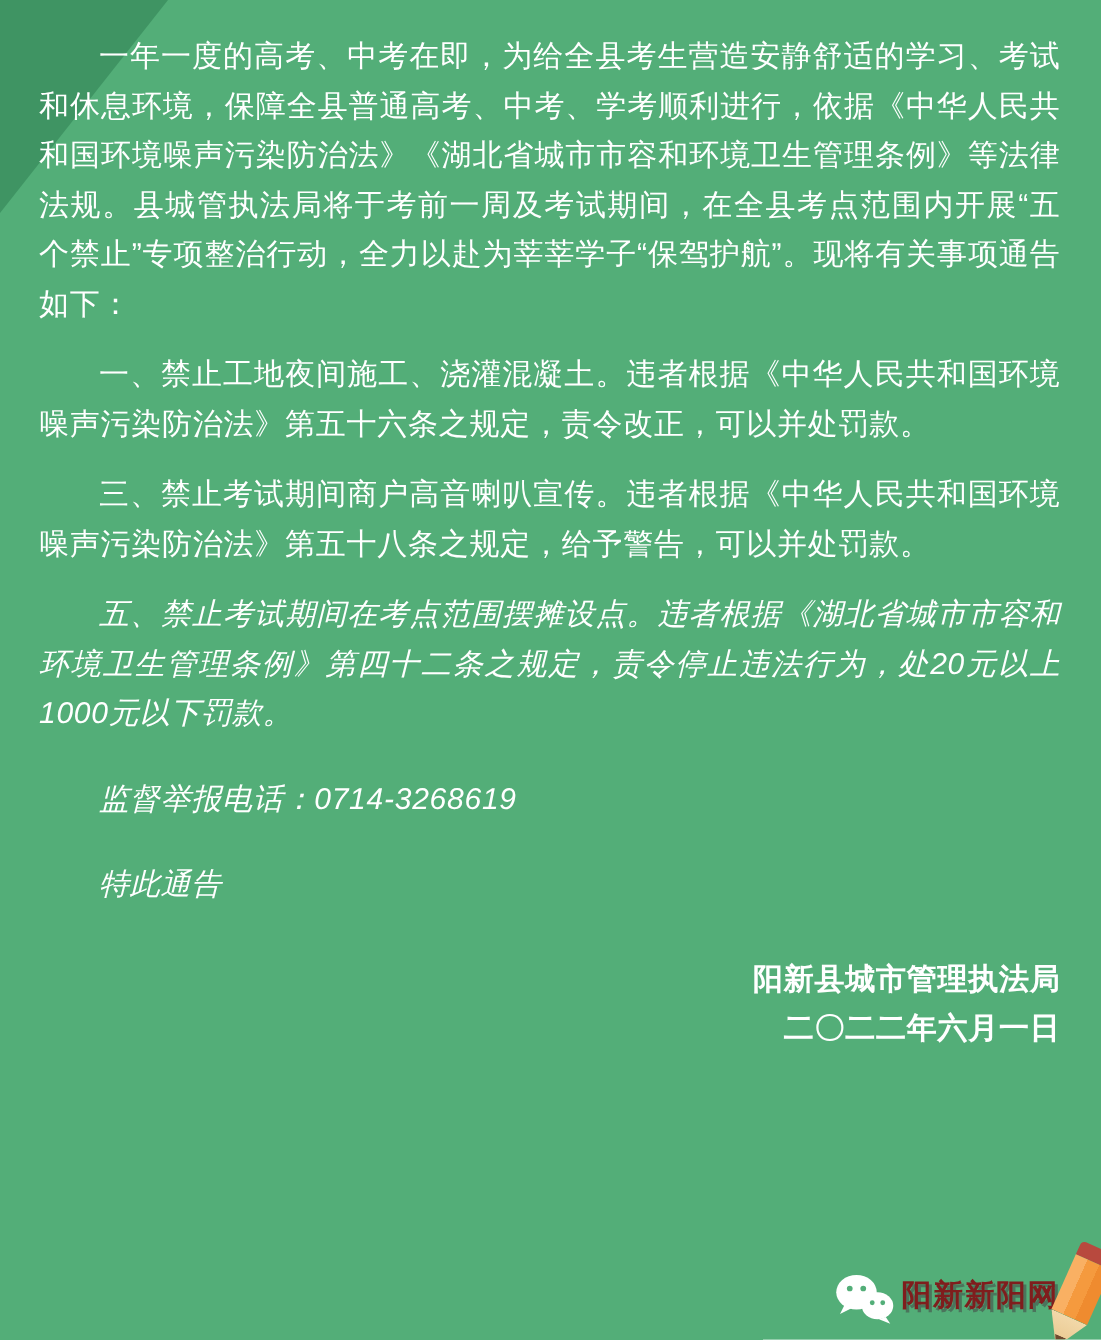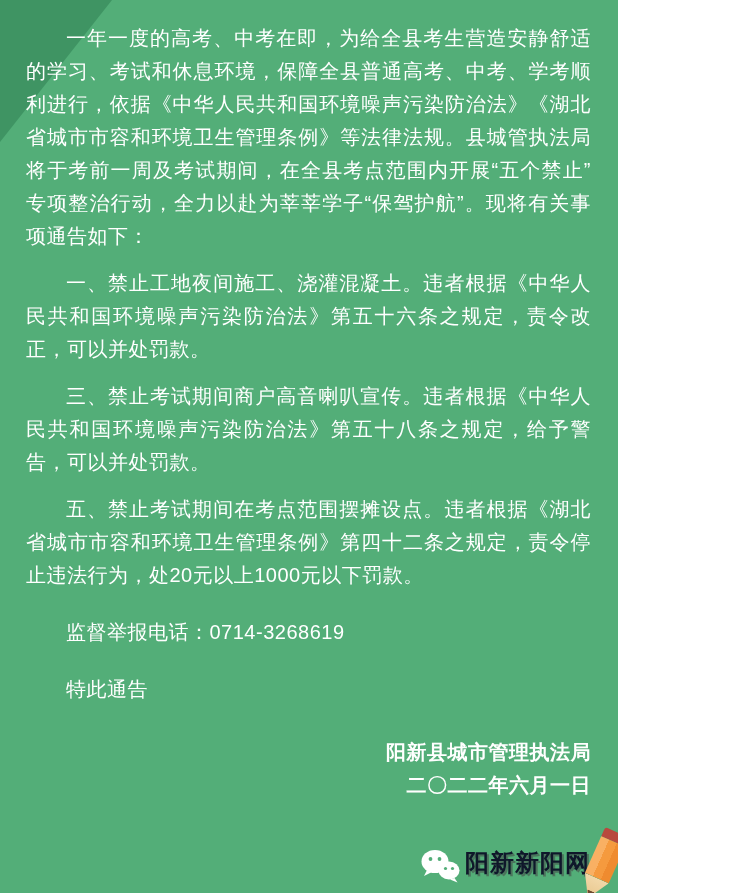--- a/index.html
+++ b/index.html
@@ -1,18 +1,18 @@
 <!DOCTYPE html>
 <html lang="zh"><head>
 <meta charset="utf-8">
 <style>
   html,body{margin:0;padding:0;}
   .page{
     position:relative;
-    width:618px;height:893px;
+    width:734px;height:893px;
     background:#53ae78;
     overflow:hidden;
     font-family:"Liberation Sans","DejaVu Sans",sans-serif;
     color:#ffffff;
     box-sizing:border-box;
   }
   .corner-triangle{
     position:absolute;top:0;left:0;
     width:112px;height:142px;
     background:#3f9463;
@@ -20,37 +20,37 @@
   }
   .content{
     position:relative;
     padding:22px 27px 0 26px;
     font-size:20px;
     line-height:33px;
     text-align:justify;
     letter-spacing:0.5px;
   }
   .para{margin:0 0 14px 0;text-indent:2em;}
-  .para-solo{margin-bottom:24px;}
+  .para-solo{margin-bottom:24px;font-style:italic;}
   .bold{font-weight:400;}
   .sign-block{
     text-align:right;
     font-weight:700;
     margin-top:30px;
   }
   .sign-line{line-height:33px;}
   .watermark{
     position:absolute;
     right:28px;bottom:9px;
     display:flex;align-items:center;
     z-index:3;
   }
   .wm-icon{width:42px;height:36px;margin-right:4px;margin-top:6px;}
   .wm-text{
-    font-size:24px;font-weight:700;color:#0f172a;
+    font-size:20px;font-weight:700;color:#7f1d1d;
     text-shadow:2px 2px 0 rgba(70,70,70,0.55);
     letter-spacing:1px;white-space:nowrap;
   }
   .pencil{
     position:absolute;
     right:-6px;bottom:-14px;
     width:26px;height:76px;
     transform:rotate(24deg);
     transform-origin:50% 20%;
     z-index:4;

